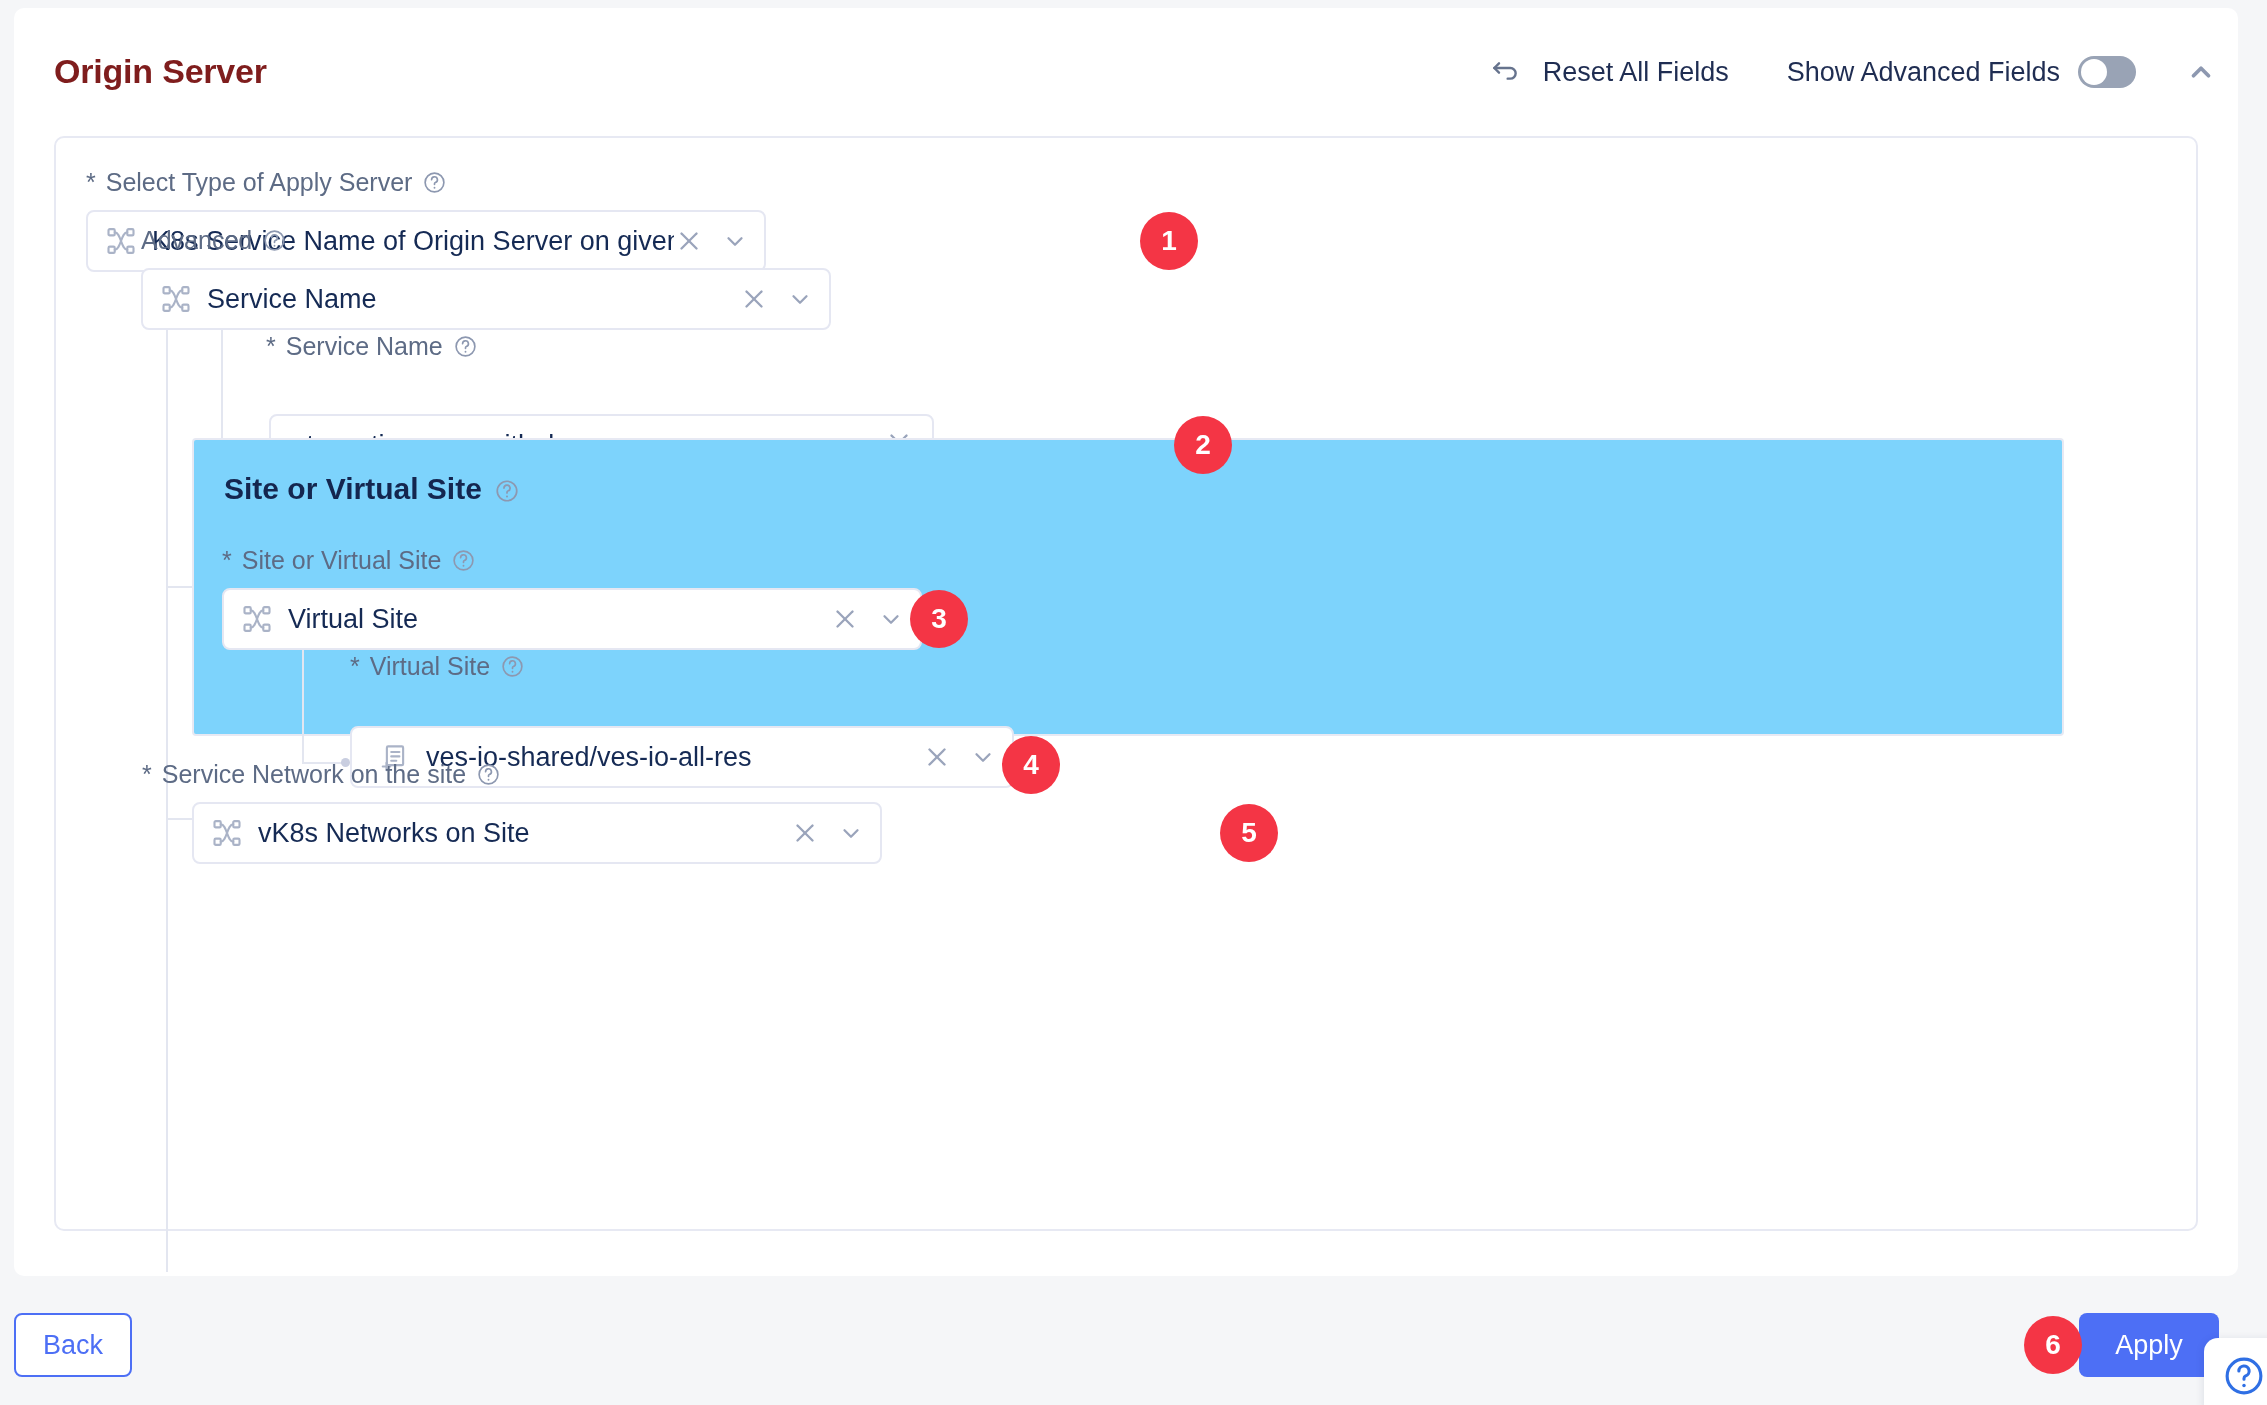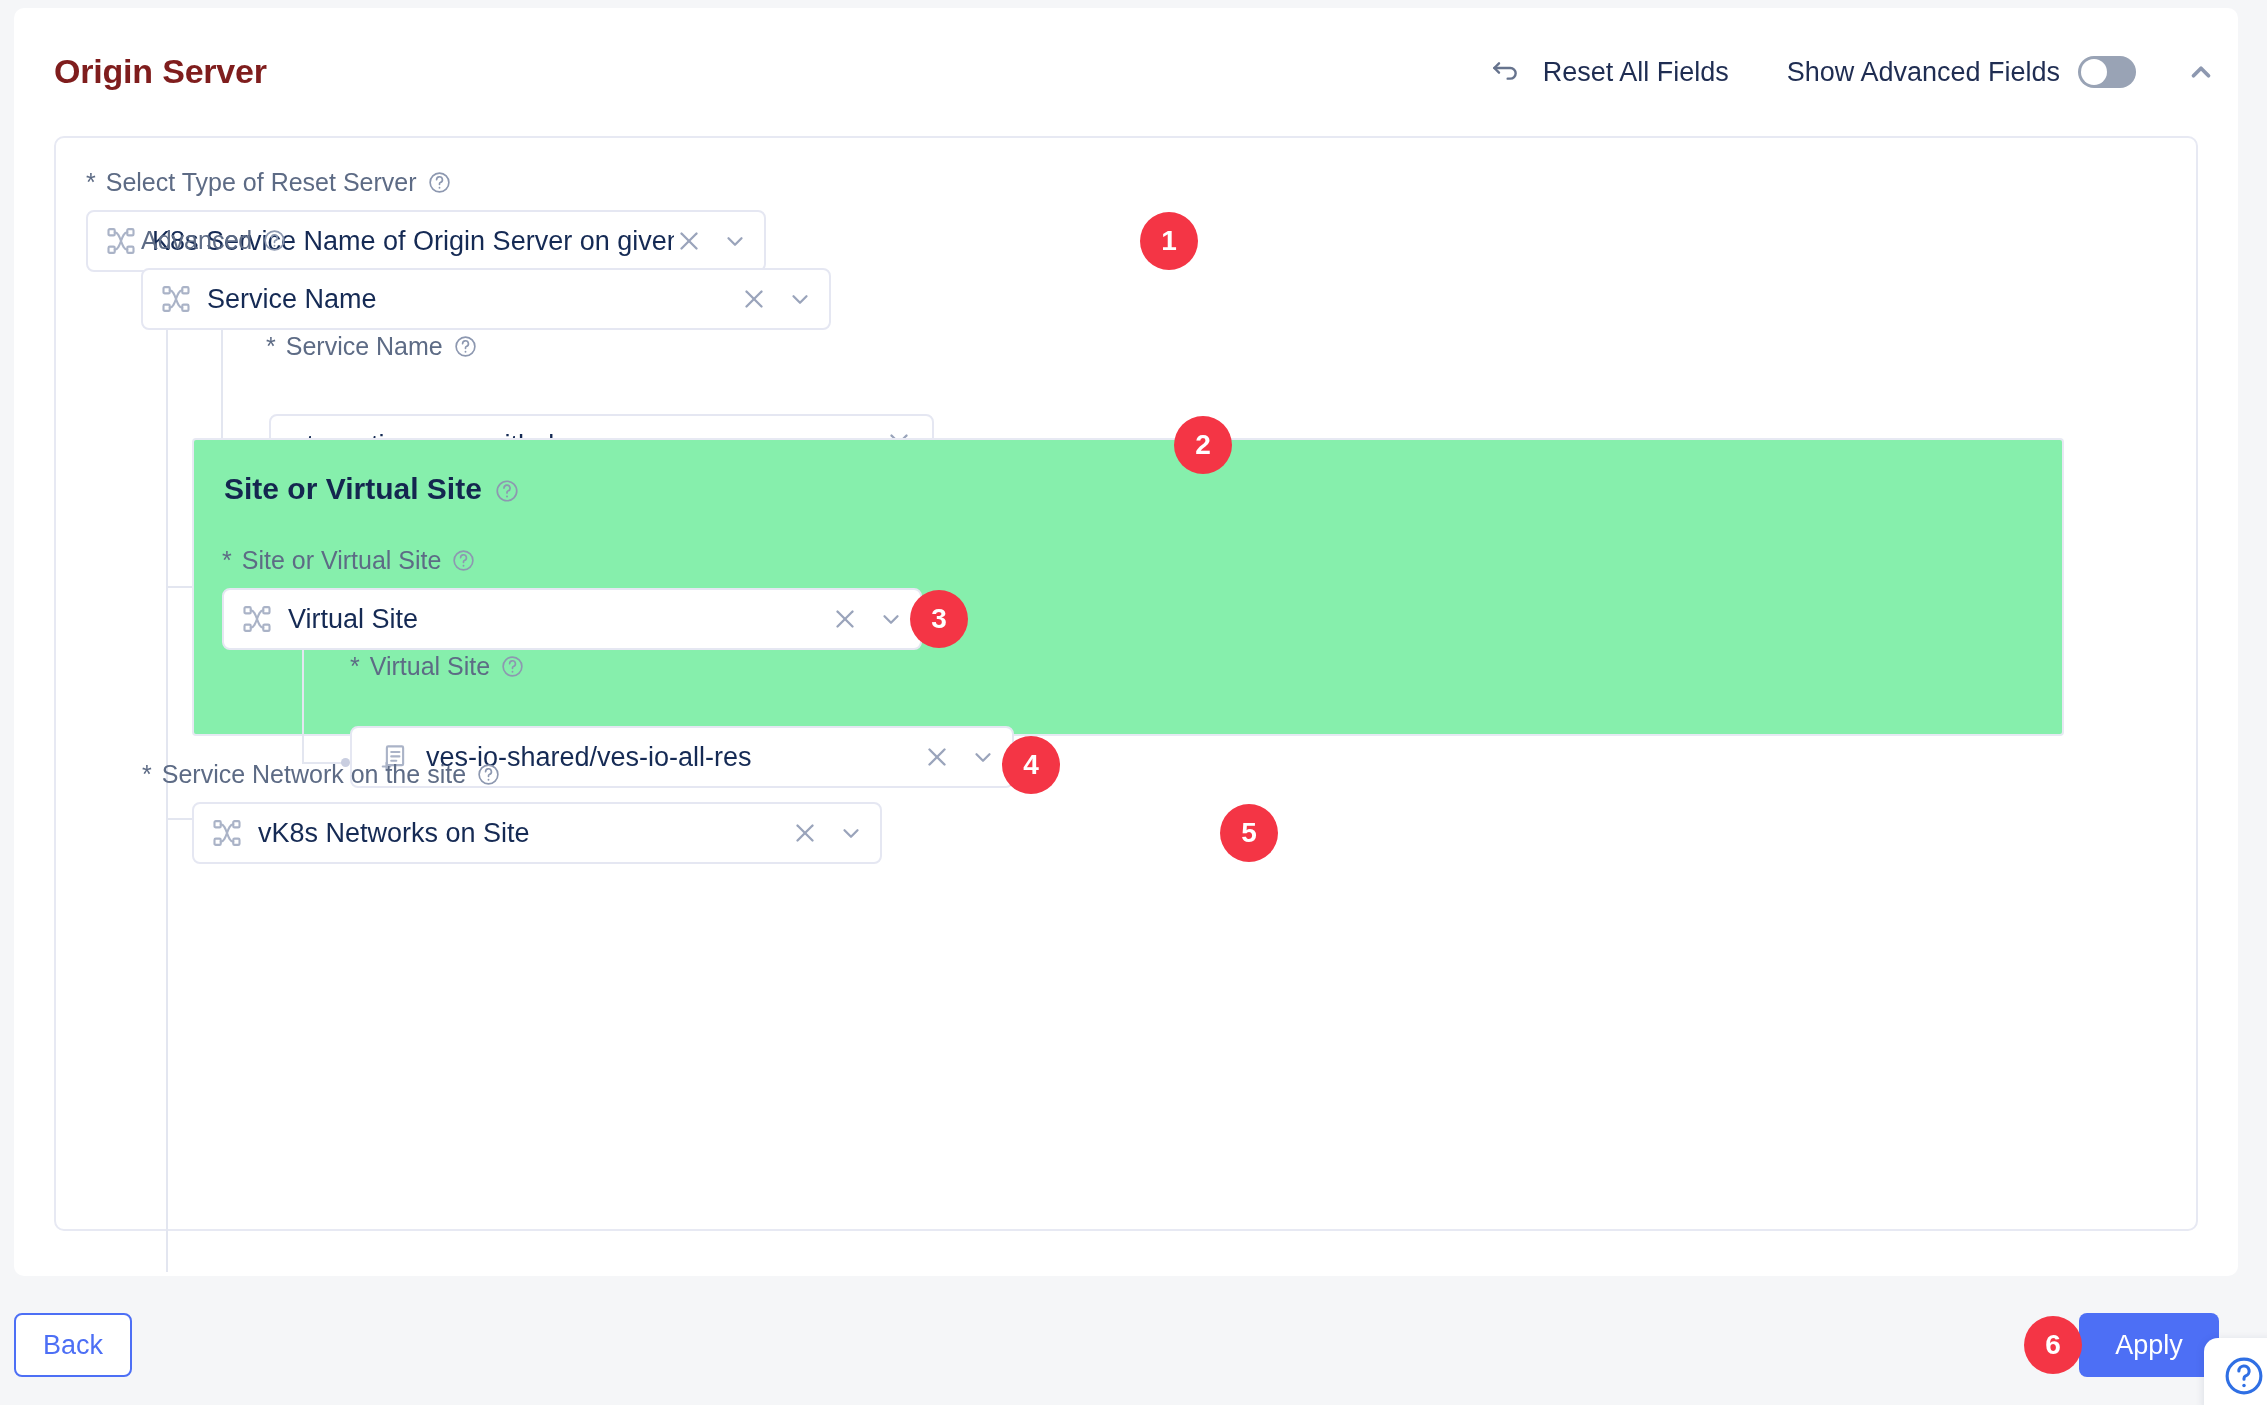--- a/index.html
+++ b/index.html
@@ -206,21 +206,21 @@
     align-items: center;
     justify-content: center;
     z-index: 20;
   }
 
   
   .nested-card {
     position: absolute;
     border: 2px solid #e7e9f3;
     border-radius: 4px;
-    background: #86efac;
+    background: #7dd3fc;
   }
   .nested-title {
     font-size: 30px;
     font-weight: bold;
     color: #14264f;
     display: flex;
     align-items: center;
     gap: 12px;
   }
 
@@ -307,21 +307,21 @@
         </div>
 
       </div>
     </div>
 
     <div class="inner-card">
 
       <div style="position:absolute; left:30px; top:30px;">
         <div class="field-label">
           <span class="star">*</span>
-          <span>Select Type of Reset Server</span>
+          <span>Select Type of Apply Server</span>
           <span class="help-icon">
             <svg viewBox="0 0 24 24" width="25" height="25" fill="none" stroke="#8d98b0" stroke-width="1.6">
               <circle cx="12" cy="12" r="9"></circle>
               <path d="M9.2 9.3a2.8 2.8 0 1 1 3.6 2.7c-.6.2-.8.7-.8 1.3v.5" stroke-linecap="round"></path>
               <circle cx="12" cy="17" r=".9" fill="#8d98b0" stroke="none"></circle>
             </svg>
           </span>
         </div>
       </div>
 

